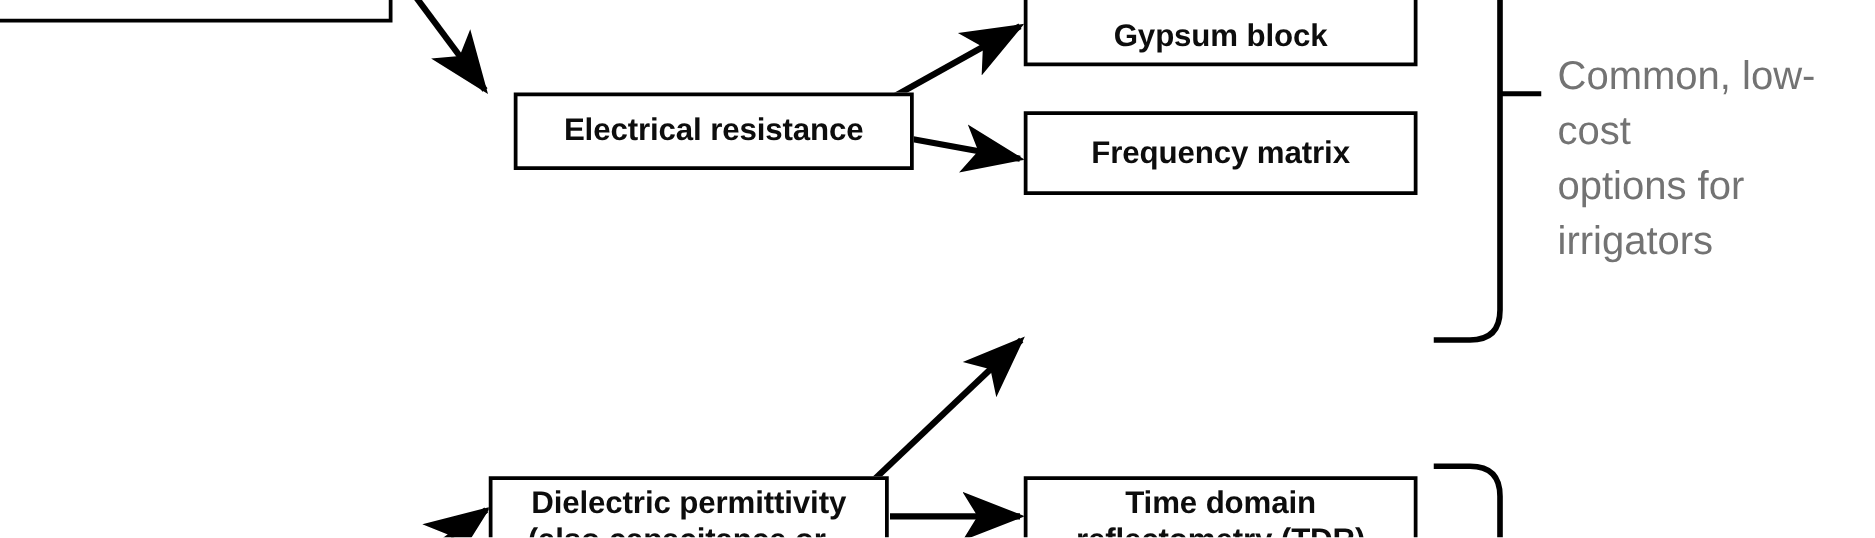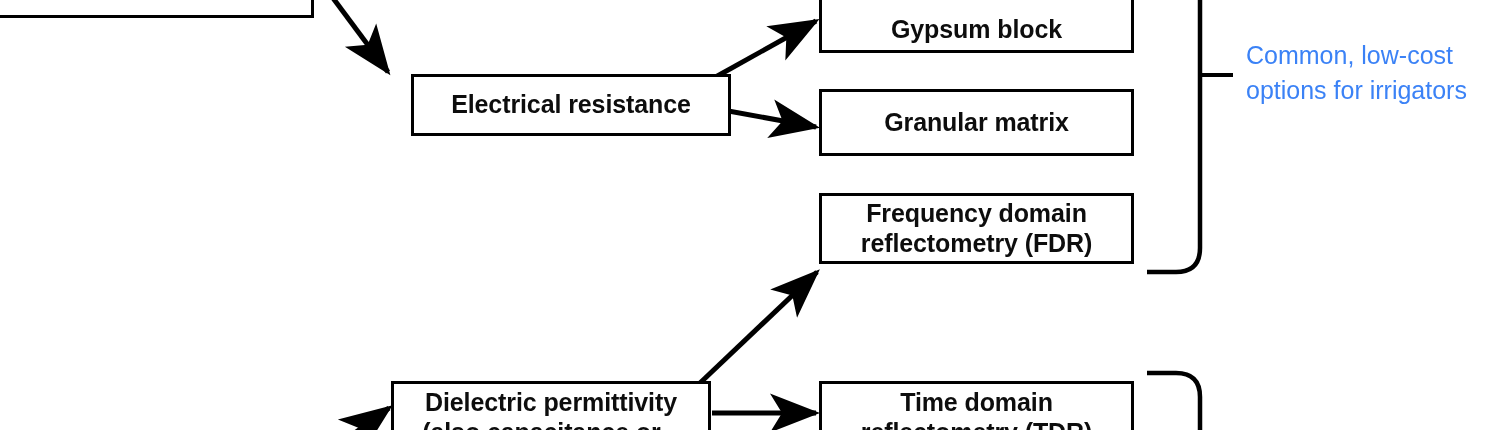--- a/index.html
+++ b/index.html
@@ -90,24 +90,24 @@
   #node-tdr {
     left: 819px;
     top: 381px;
     width: 315px;
     height: 86px;
     align-items: flex-start;
     padding-top: 4px;
   }
   .annotation {
     position: absolute;
-    font-size: 25px;
+    font-size: 32px;
     line-height: 1.38;
     white-space: pre-line;
-    color: #3b82f6;
+    color: #737373;
   }
   #annotation-common-lowcost {
     left: 1246px;
     top: 38px;
     width: 250px;
   }
 </style>
 </head>
 <body>
 
@@ -163,27 +163,23 @@
 
   <div class="node" id="node-electrical-resistance">
     <span class="node-label">Electrical resistance</span>
   </div>
 
   <div class="node" id="node-gypsum-block">
     <span class="node-label">Gypsum block</span>
   </div>
 
   <div class="node" id="node-granular-matrix">
-    <span class="node-label">Granular matrix</span>
+    <span class="node-label">Frequency matrix</span>
   </div>
 
-  <div class="node" id="node-fdr">
-    <span class="node-label">Frequency domain
-reflectometry (FDR)</span>
-  </div>
 
   <div class="node" id="node-dielectric-permittivity">
     <span class="node-label">Dielectric permittivity
 (also capacitance or...</span>
   </div>
 
   <div class="node" id="node-tdr">
     <span class="node-label">Time domain
 reflectometry (TDR)</span>
   </div>

